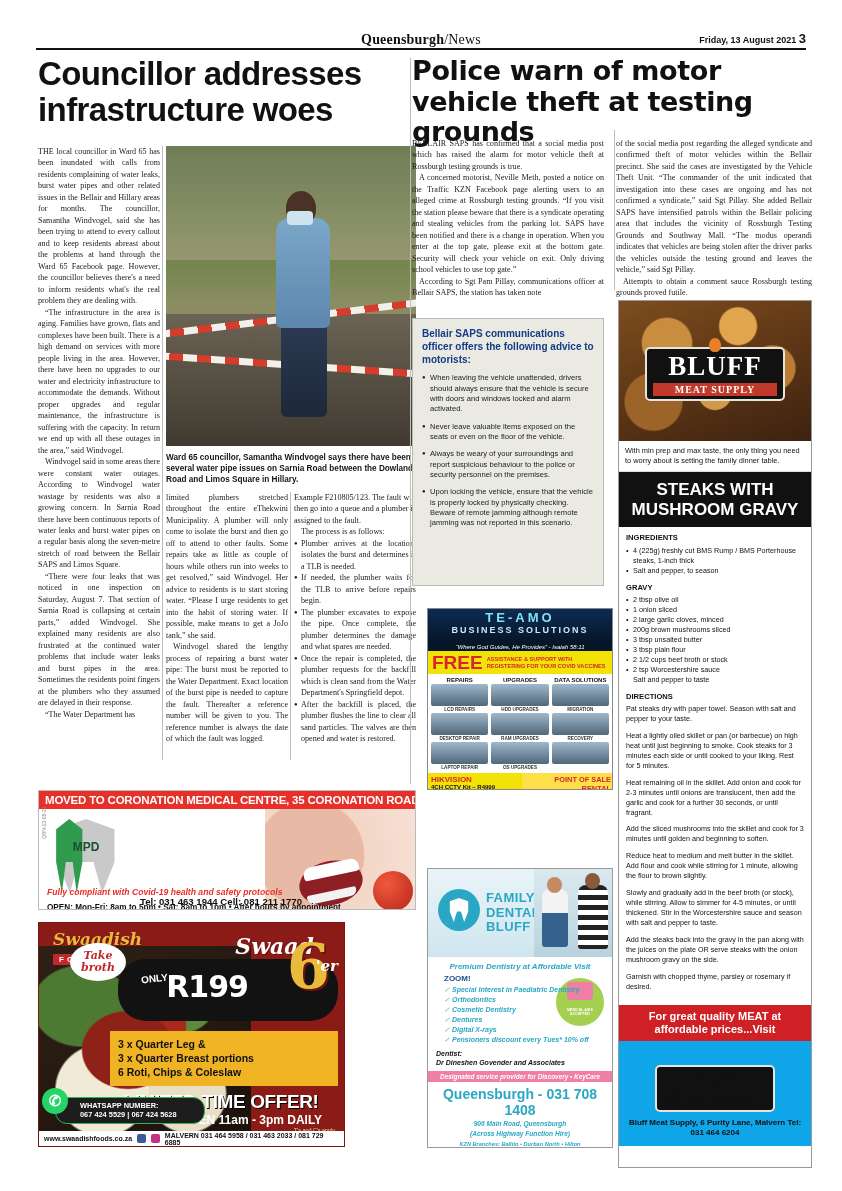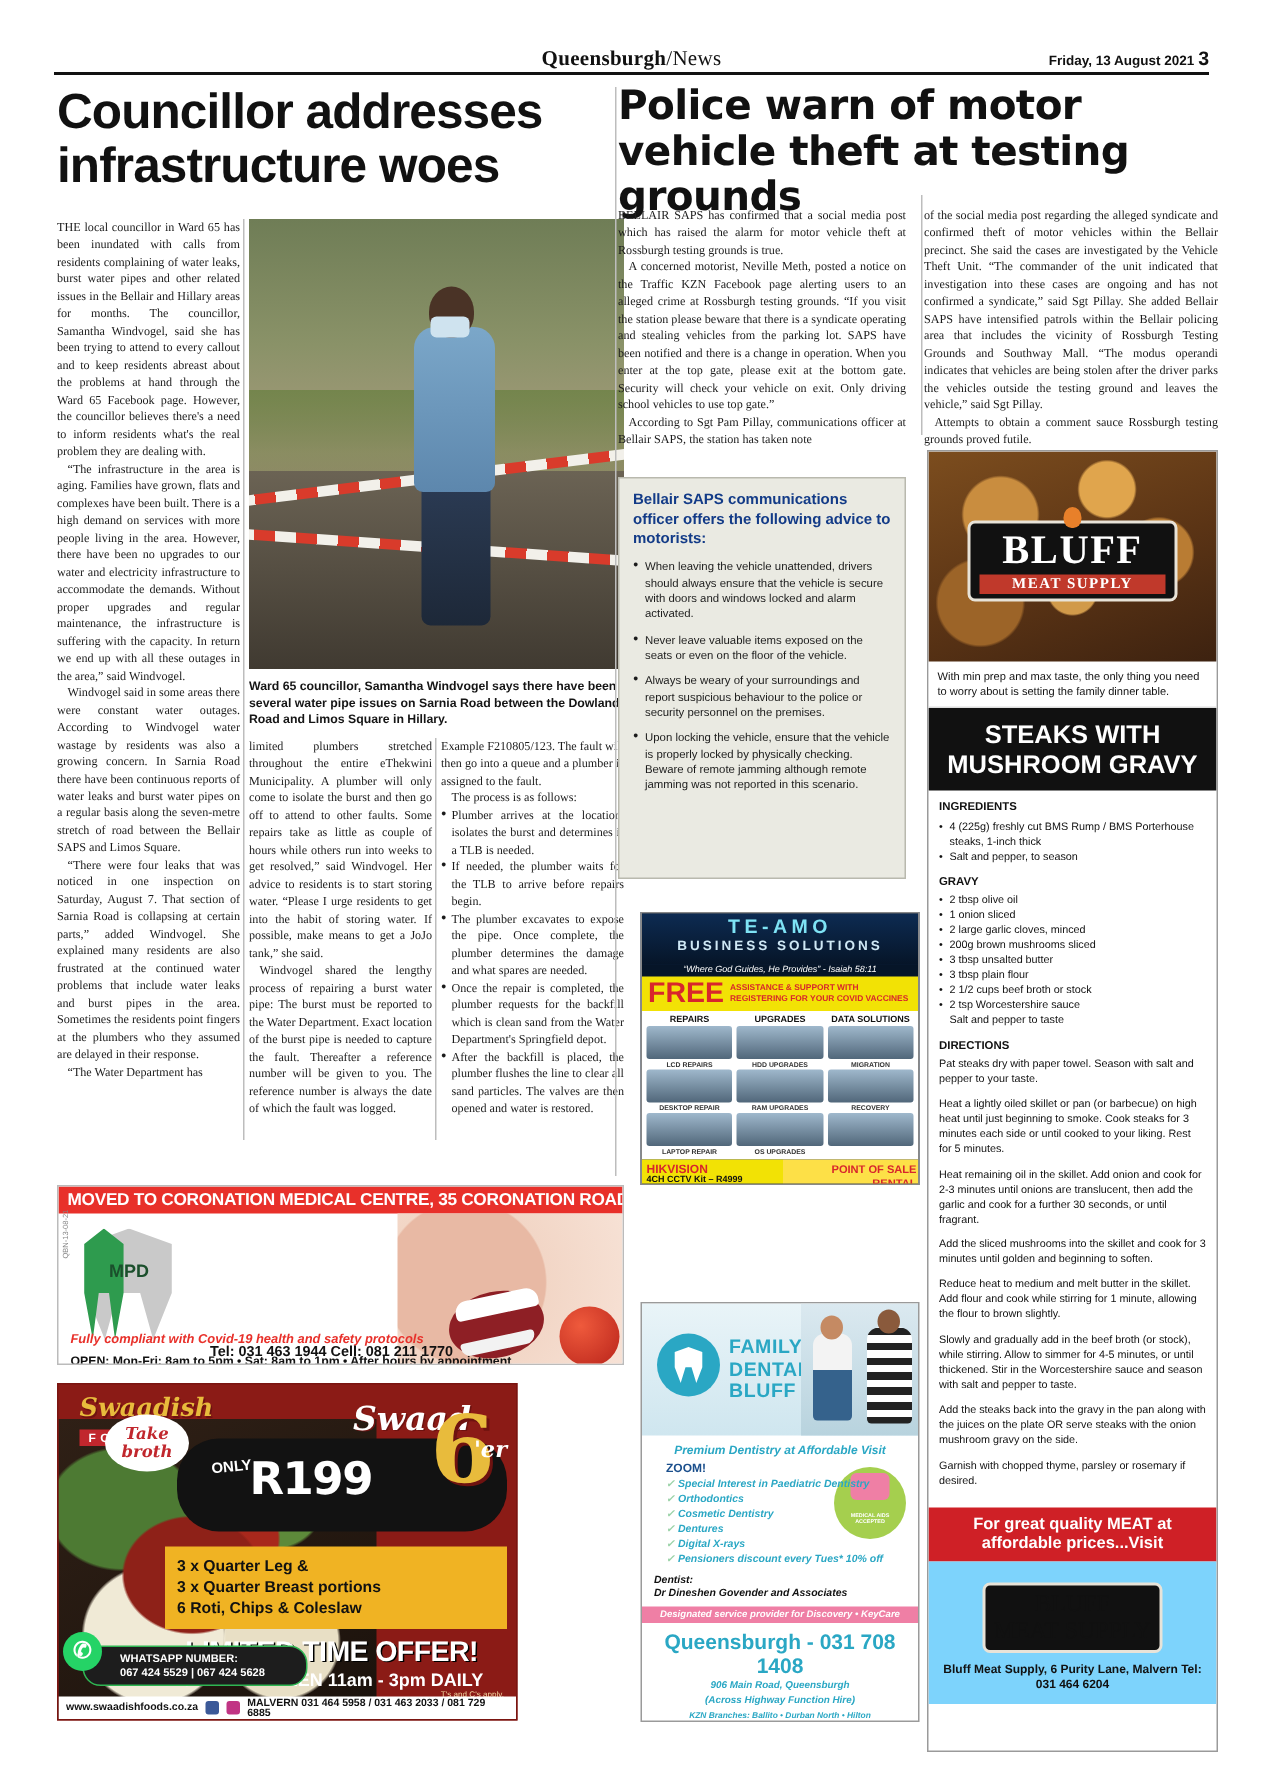--- a/index.html
+++ b/index.html
@@ -175,21 +175,21 @@
   .bluff-body ul li { padding-left:7px; position:relative; }
   .bluff-body ul li:before { content:"\2022"; position:absolute; left:0; }
   .bluff-body ul li.noDot { padding-left:7px; }
   .bluff-body ul li.noDot:before { content:""; }
   .bluff-body p { margin:0 0 7px 0; }
   .bluff-cta {
     background:#cf2026; color:#fff; text-align:center; font-weight:bold;
     font-family:"Liberation Sans", sans-serif; font-size:11px; line-height:1.2;
     padding:5px 4px;
   }
-  .bluff-foot { background:#7dd3fc; padding:4px 4px 7px 4px; text-align:center; }
+  .bluff-foot { background:#0ea5e9; padding:14px 4px 7px 4px; text-align:center; }
   .bluff-foot .addr {
     font-family:"Liberation Sans", sans-serif; font-weight:bold; font-size:8px; line-height:1.3; margin-top:6px;
   }
   .bluff-logo2 {
     display:inline-block; width:120px; position:relative; margin-top:10px;
   }
 
   
   .mpd {
     position:absolute; left:38px; top:790px; width:378px; height:120px;

